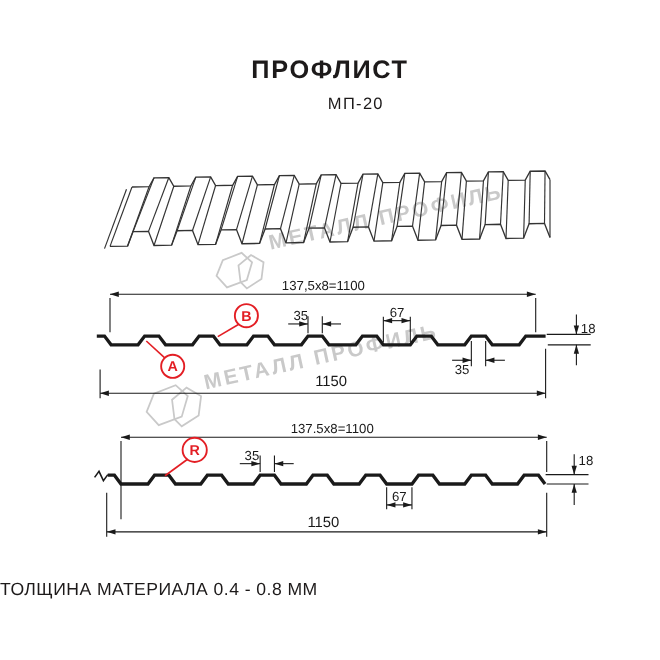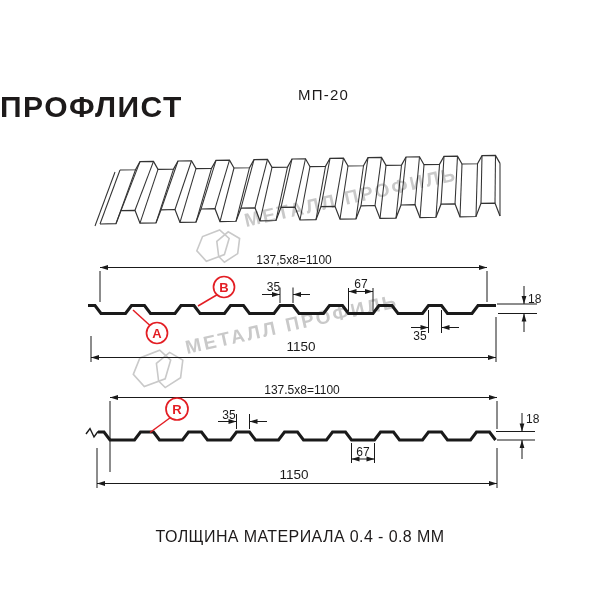--- a/index.html
+++ b/index.html
@@ -1,22 +1,22 @@
 <!DOCTYPE html>
 <html><head>
 <meta charset="utf-8">
 <style>
   html,body{margin:0;padding:0;background:#fff;}
   .stage{position:relative;width:600px;height:600px;background:#fff;overflow:hidden;
          font-family:"Liberation Sans",sans-serif;color:var(--ink,#1d1a1a);}
-  .title{position:absolute;top:50px;left:0;right:0;text-align:left;
-         font-size:30px;font-weight:700;letter-spacing:1.5px;margin-top:40px;}
+  .title{position:absolute;top:50px;left:0;right:0;text-align:center;
+         font-size:23px;font-weight:700;letter-spacing:1.5px;}
   .subtitle{position:absolute;top:86px;left:0;right:0;text-align:center;
          font-size:15px;font-weight:500;letter-spacing:1.2px;padding-left:47px;}
-  .footer{position:absolute;top:528px;left:0;right:0;text-align:center;
+  .footer{position:absolute;top:528px;left:0;right:0;text-align:left;
          font-size:16px;font-weight:500;letter-spacing:0.4px;}
   svg.draw{position:absolute;left:0;top:0;}
   text{font-family:"Liberation Sans",sans-serif;}
   .pitch{font-size:12px;fill:var(--line,#1a1a1a);}
   .dimbig{font-size:13.5px;fill:var(--line,#1a1a1a);}
   .dimsm{font-size:12px;fill:var(--line,#1a1a1a);}
   .marker{font-size:13px;font-weight:700;fill:var(--red,#e31e24);}
   .wm{font-size:19px;font-weight:700;letter-spacing:2.5px;fill:var(--wmc,#c9c9c9);}
 </style>
 </head>

